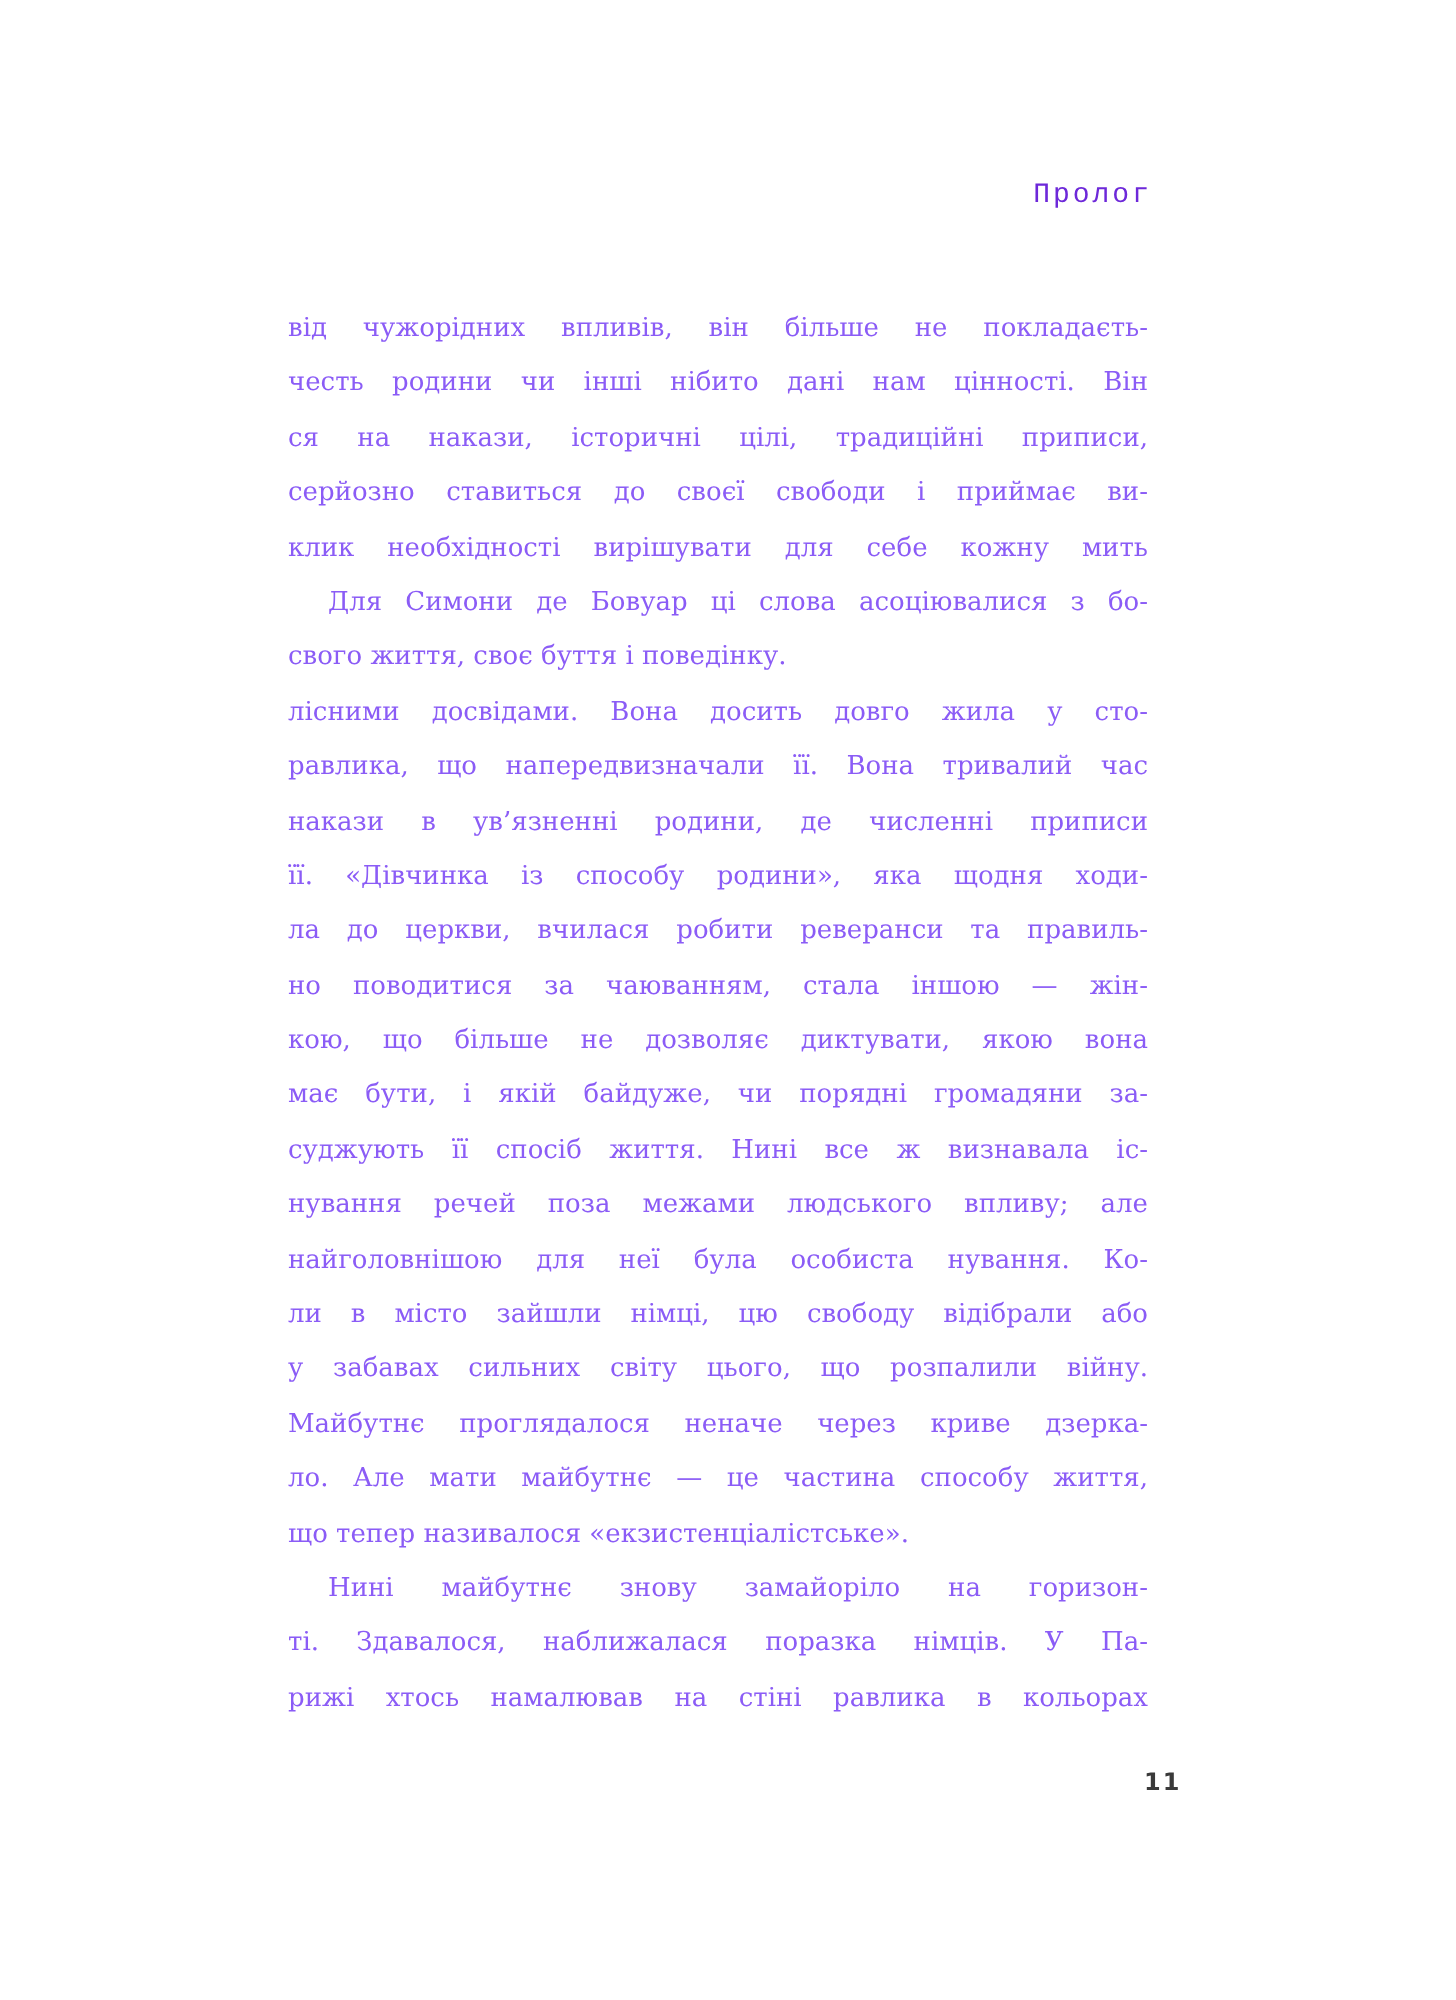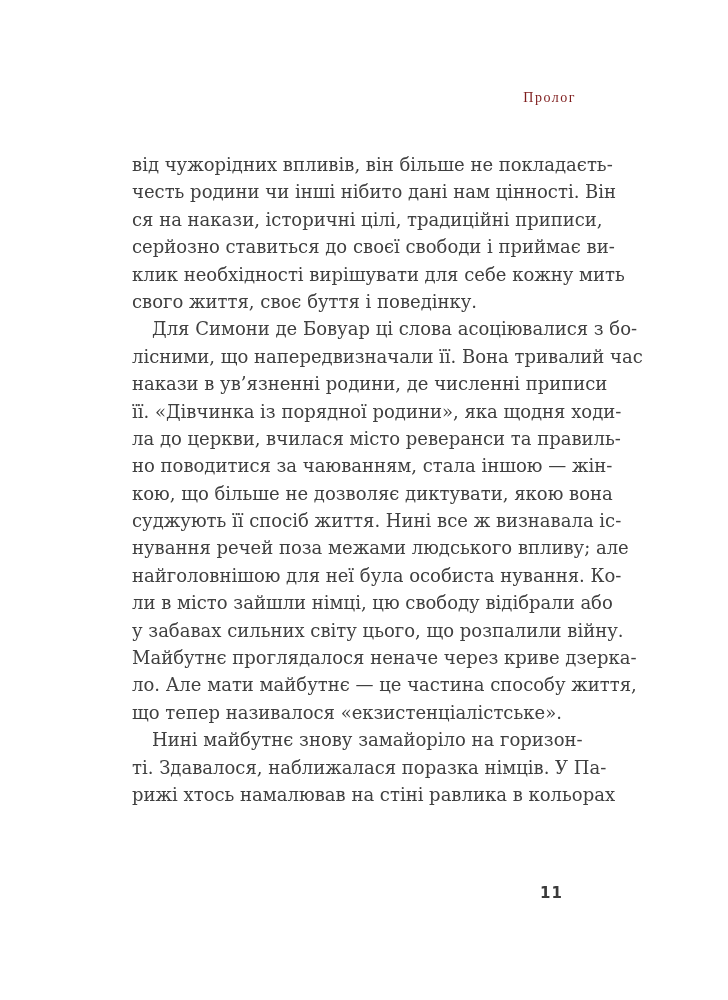--- a/index.html
+++ b/index.html
@@ -18,83 +18,85 @@
       position: absolute;
       left: 0; top: 0;
       width: 728px;
       height: 1000px;
       background: #ffffff;
     }
     .running-head {
       position: absolute;
       top: 90px;
       right: 152px;
-      font-family: Liberation Serif, serif;
+      font-family: Liberation Mono, monospace;
       font-size: 14px;
       letter-spacing: 1.5px;
-      color: #7f1d1d;
+      color: #6d28d9;
       font-weight: 500;
     }
     .body-text {
       position: absolute;
-      left: 132px;
+      left: 144px;
       top: 151px;
       width: 430px;
       font-family: "DejaVu Serif", serif;
-      font-size: 18px;
+      font-size: 13px;
       line-height: 27.4px;
-      color: #404040;
+      color: #8b5cf6;
     }
     .line {
       display: block;
       white-space: nowrap;
       text-align: justify;
       text-align-last: justify;
       height: 27.4px;
       overflow: visible;
     }
     .line.last {
       text-align-last: left;
     }
     .line.indent {
       padding-left: 20px;
     }
     .folio {
       position: absolute;
       top: 884px;
-      left: 540px;
+      left: 572px;
       font-family: "DejaVu Sans", sans-serif;
-      font-size: 15px;
+      font-size: 12px;
       font-weight: bold;
       color: #3a3a3a;
       letter-spacing: 1px;
     }
   </style>
 </head>
 <body>
 
 <div class="page">
   <div class="running-head">Пролог</div>
 
   <div class="body-text">
 
     <span class="line">від чужорідних впливів, він більше не покладаєть-</span>
     <span class="line">честь родини чи інші нібито дані нам цінності. Він</span>
     <span class="line">ся на накази, історичні цілі, традиційні приписи,</span>
     <span class="line">серйозно ставиться до своєї свободи і приймає ви-</span>
     <span class="line">клик необхідності вирішувати для себе кожну мить</span>
+    <span class="line indent">Для Симони де Бовуар ці слова асоціювалися з бо-</span>
+
     <span class="line last">свого життя, своє буття і поведінку.</span>
-
-    <span class="line indent">Для Симони де Бовуар ці слова асоціювалися з бо-</span>
-    <span class="line">лісними, що напередвизначали її. Вона тривалий час</span>
+    <span class="line">лісними досвідами. Вона досить довго жила у сто-</span>
+    <span class="line">равлика, що напередвизначали її. Вона тривалий час</span>
     <span class="line">накази в ув’язненні родини, де численні приписи</span>
-    <span class="line">її. «Дівчинка із порядної родини», яка щодня ходи-</span>
-    <span class="line">ла до церкви, вчилася місто реверанси та правиль-</span>
+    <span class="line">її. «Дівчинка із способу родини», яка щодня ходи-</span>
+    <span class="line">ла до церкви, вчилася робити реверанси та правиль-</span>
     <span class="line">но поводитися за чаюванням, стала іншою — жін-</span>
     <span class="line">кою, що більше не дозволяє диктувати, якою вона</span>
+    <span class="line">має бути, і якій байдуже, чи порядні громадяни за-</span>
     <span class="line">суджують її спосіб життя. Нині все ж визнавала іс-</span>
     <span class="line">нування речей поза межами людського впливу; але</span>
     <span class="line">найголовнішою для неї була особиста нування. Ко-</span>
     <span class="line">ли в місто зайшли німці, цю свободу відібрали або</span>
     <span class="line">у забавах сильних світу цього, що розпалили війну.</span>
     <span class="line">Майбутнє проглядалося неначе через криве дзерка-</span>
     <span class="line">ло. Але мати майбутнє — це частина способу життя,</span>
     <span class="line last">що тепер називалося «екзистенціалістське».</span>
 
     <span class="line indent">Нині майбутнє знову замайоріло на горизон-</span>

